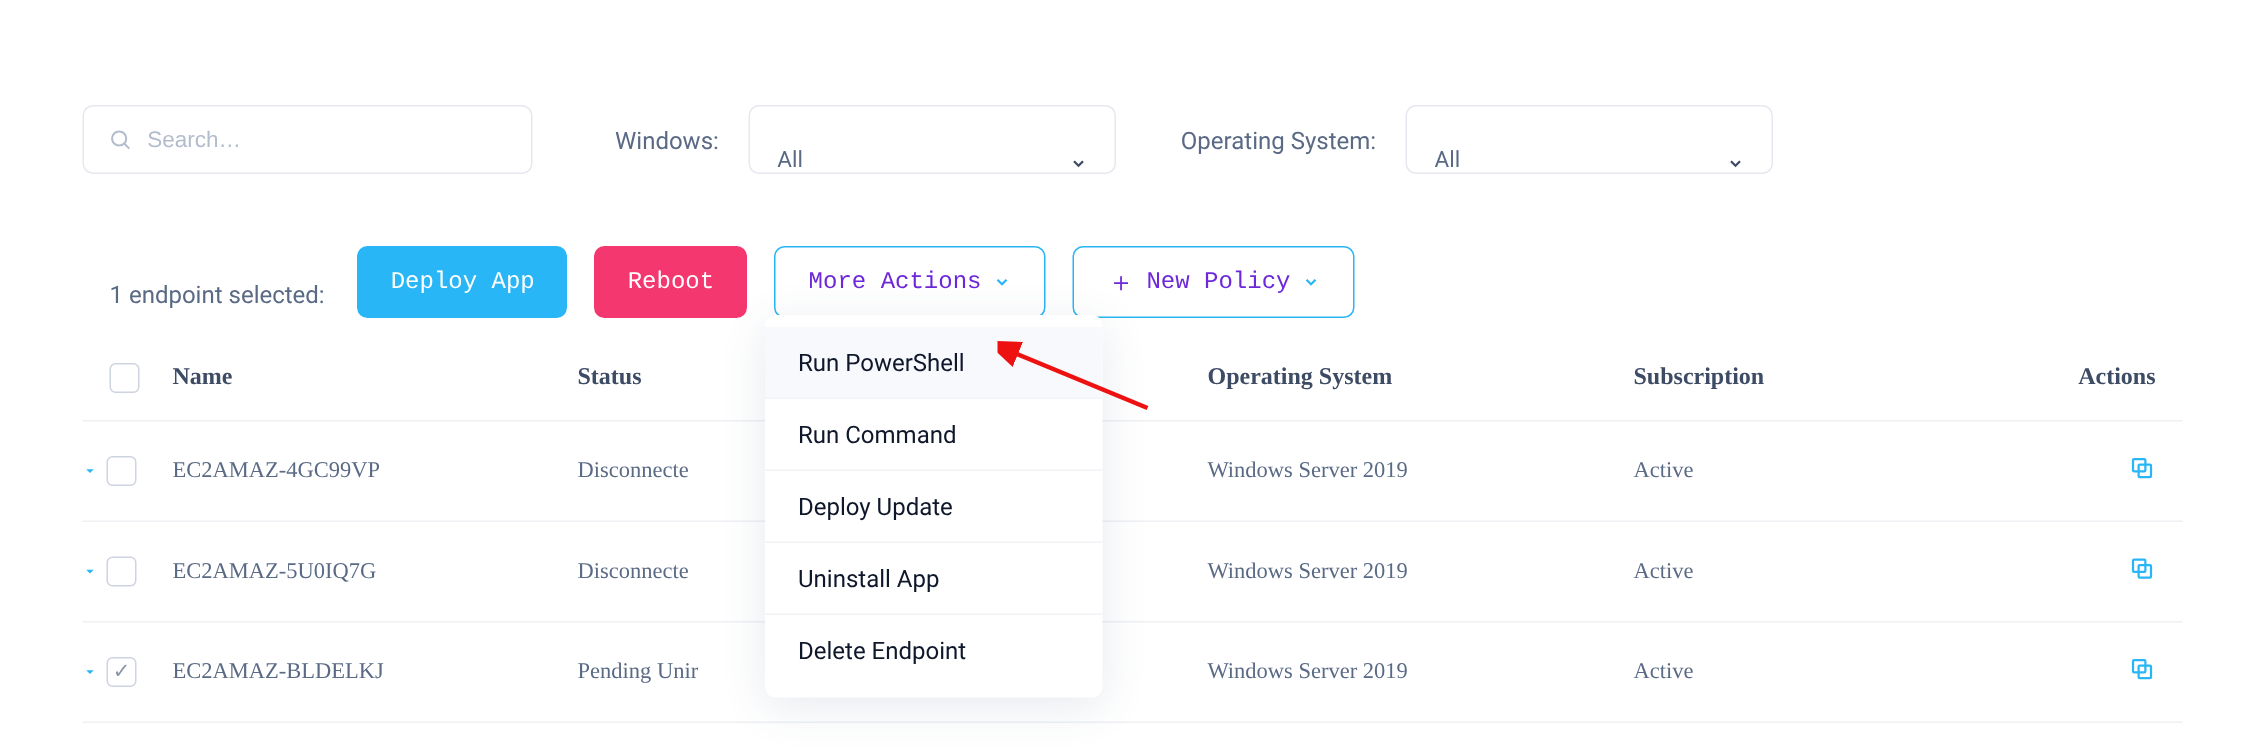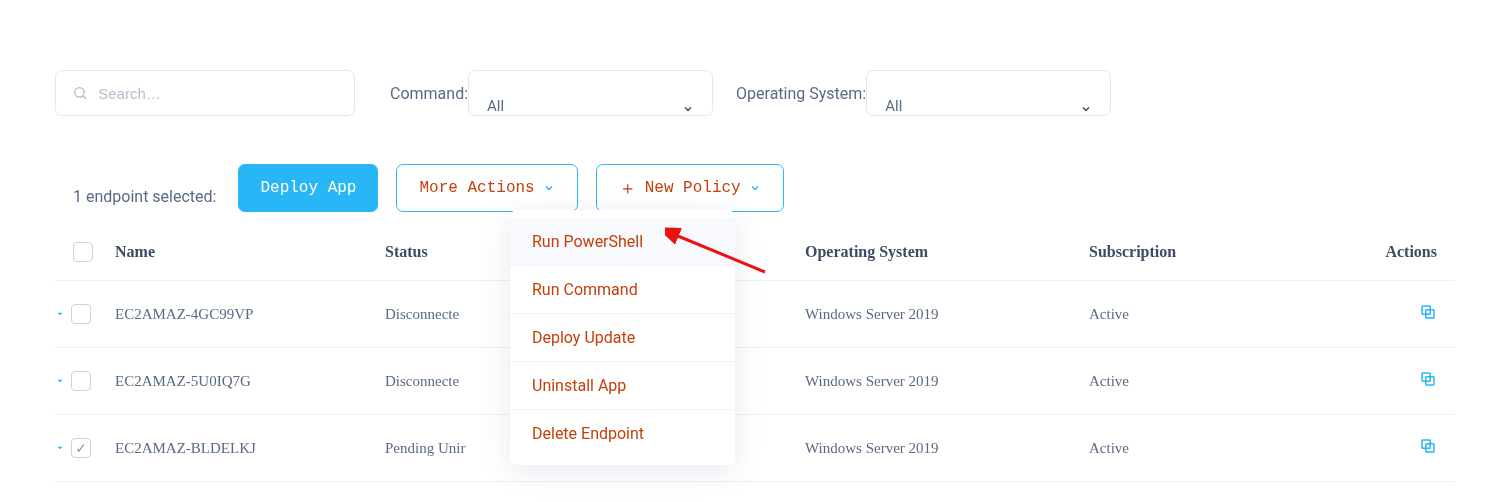--- a/index.html
+++ b/index.html
@@ -15,20 +15,21 @@
       width: 1510px;
       height: 502px;
       position: relative;
     }
     .container {
       padding: 70px 55px 0 55px;
     }
     .filter-row {
       display: flex;
       align-items: center;
+      gap: 20px;
       margin-bottom: 48px;
     }
     .search-box {
       display: flex;
       align-items: center;
       width: 300px;
       height: 46px;
       border: 1px solid #e5e8ee;
       border-radius: 7px;
       padding: 0 16px;
@@ -93,21 +94,21 @@
       background: #29b6f6;
       color: #fff;
     }
     .btn-danger {
       background: #f4376e;
       color: #fff;
     }
     .btn-outline {
       background: #fff;
       border: 1px solid #29b6f6;
-      color: #c2410c;
+      color: #6d28d9;
     }
     .table {
       width: 100%;
       font-family: Liberation Serif, serif;
     }
     .table-header {
       display: flex;
       align-items: center;
       padding: 0 18px 18px 0;
       border-bottom: 1px solid #eef0f4;
@@ -181,21 +182,21 @@
       width: 225px;
       background: #fff;
       border-radius: 7px;
       box-shadow: 0 6px 30px rgba(60,80,120,0.12);
       padding: 8px 0;
       z-index: 20;
     }
     .dropdown-item {
       padding: 14px 22px;
       font-size: 16px;
-      color: #c2410c;
+      color: #0f172a;
       cursor: pointer;
       border-bottom: 1px solid #f1f3f7;
     }
     .dropdown-item:last-child {
       border-bottom: none;
     }
     .dropdown-item.hover {
       background: #f7f9fc;
     }
     .arrow {
@@ -219,39 +220,40 @@
 
 <div class="container">
   <div class="filter-row">
     <div class="search-box">
       <svg width="18" height="18" viewBox="0 0 24 24" fill="none" stroke="#b3bccc" stroke-width="2">
           <circle cx="11" cy="11" r="7"></circle>
           <line x1="21" y1="21" x2="16.5" y2="16.5"></line>
         </svg>
       <input type="text" placeholder="Search…" style="">
     </div>
-    <span class="filter-label">Command:</span>
+    <span class="filter-label">Windows:</span>
     <div class="select">
       <span>All</span>
       <svg width="12" height="12" viewBox="0 0 24 24" fill="none" stroke="#3d4b64" stroke-width="3">
           <polyline points="6 9 12 15 18 9"></polyline>
         </svg>
     </div>
     <span class="filter-label os-label">Operating System:</span>
     <div class="select">
       <span>All</span>
       <svg width="12" height="12" viewBox="0 0 24 24" fill="none" stroke="#3d4b64" stroke-width="3">
           <polyline points="6 9 12 15 18 9"></polyline>
         </svg>
     </div>
   </div>
 
   <div class="action-row">
     <span class="selected-text">1 endpoint selected:</span>
     <button class="btn btn-primary">Deploy App</button>
+    <button class="btn btn-danger">Reboot</button>
     <button class="btn btn-outline">
       <span>More Actions</span>
       <svg width="12" height="12" viewBox="0 0 24 24" fill="none" stroke="#29b6f6" stroke-width="3">
           <polyline points="6 9 12 15 18 9"></polyline>
         </svg>
     </button>
     <button class="btn btn-outline">
       <span class="plus-icon">＋</span>
       <span>New Policy</span>
       <svg width="12" height="12" viewBox="0 0 24 24" fill="none" stroke="#29b6f6" stroke-width="3">

